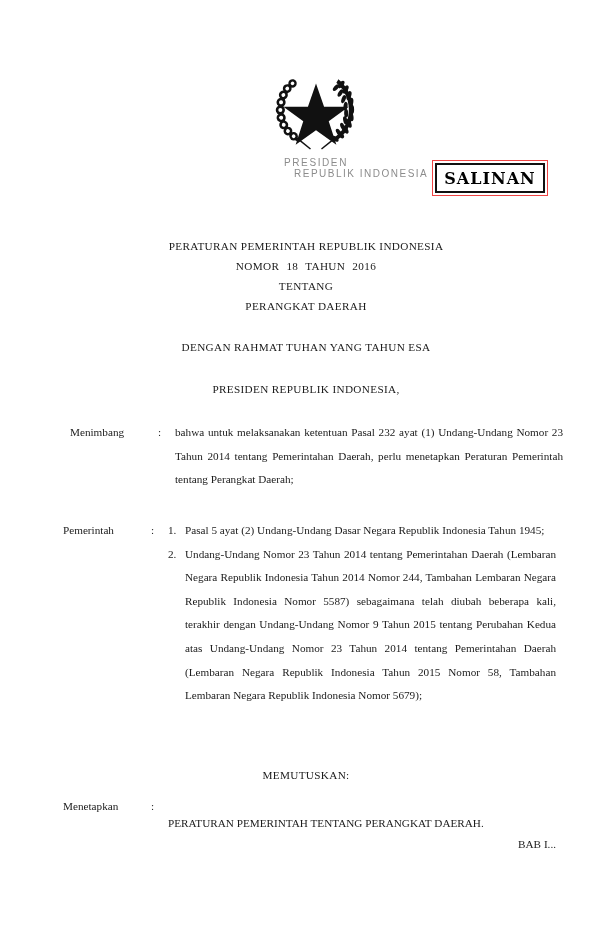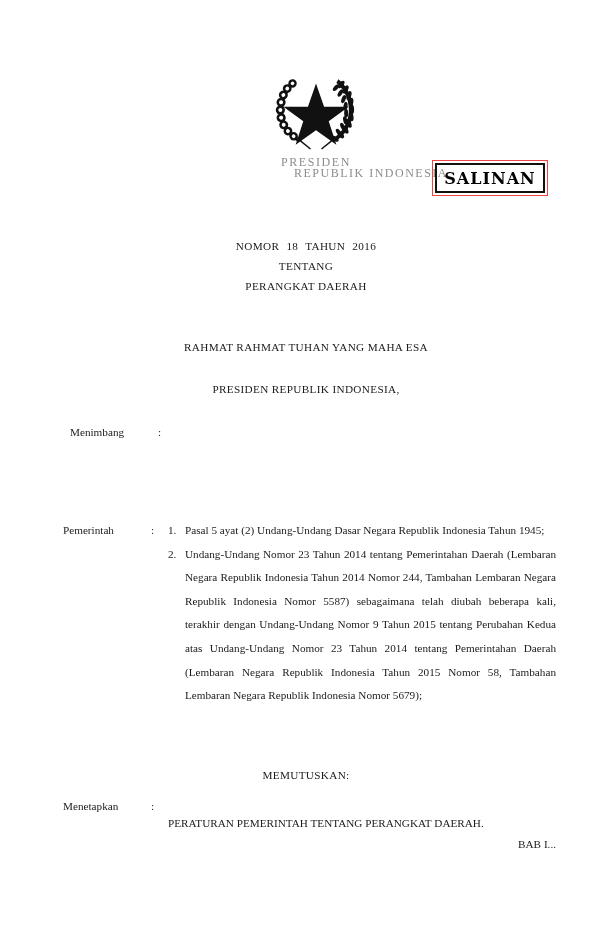--- a/index.html
+++ b/index.html
@@ -38,22 +38,22 @@
     text-align: center;
   }
   .emblem {
     display: block;
     margin: 0 auto;
     width: 92px;
     height: 88px;
   }
   .emblem-caption {
     margin-top: 3px;
-    font-family: Liberation Serif, serif;
-    font-size: 12px;
+    font-family: Liberation Sans, sans-serif;
+    font-size: 10px;
     line-height: 11px;
     letter-spacing: 1.6px;
     color: #8c8c8c;
     white-space: nowrap;
     text-align: center;
   }
   .emblem-caption span { display: block; }
   .caption-line2 { letter-spacing: 1.5px; margin-left: 36px; }
 
   
@@ -289,31 +289,35 @@
     </div>
 
     <div class="salinan-box">
       <div class="salinan-inner">
         <span class="salinan-text">SALINAN</span>
       </div>
     </div>
   </div>
 
   <div class="title-block">
+    <div class="title-line">PERATURAN PEMERINTAH REPUBLIK INDONESIA</div>
     <div class="title-line wide-space">NOMOR  18  TAHUN  2016</div>
     <div class="title-line">TENTANG</div>
     <div class="title-line">PERANGKAT DAERAH</div>
   </div>
 
-  <div class="subhead subhead-rahmat">RAHMAT RAHMAT TUHAN YANG MAHA ESA</div>
+  <div class="subhead subhead-rahmat">DENGAN RAHMAT TUHAN YANG TAHUN ESA</div>
   <div class="subhead subhead-presiden">PRESIDEN REPUBLIK INDONESIA,</div>
 
   <div class="clause clause-menimbang">
     <div class="clause-label">Menimbang</div>
     <div class="clause-colon">:</div>
+    <div class="clause-body">
+      <p class="para">bahwa untuk melaksanakan ketentuan Pasal 232 ayat (1) Undang-Undang Nomor 23 Tahun 2014 tentang Pemerintahan Daerah, perlu menetapkan Peraturan Pemerintah tentang Perangkat Daerah;</p>
+    </div>
   </div>
 
   <div class="clause clause-mengingat">
     <div class="clause-label">Pemerintah</div>
     <div class="clause-colon">:</div>
     <div class="clause-body">
       <ol class="num-list">
         <li>
           <span class="num-marker">1.</span>
           <span class="num-text">Pasal 5 ayat (2) Undang-Undang Dasar Negara Republik Indonesia Tahun 1945;</span>

